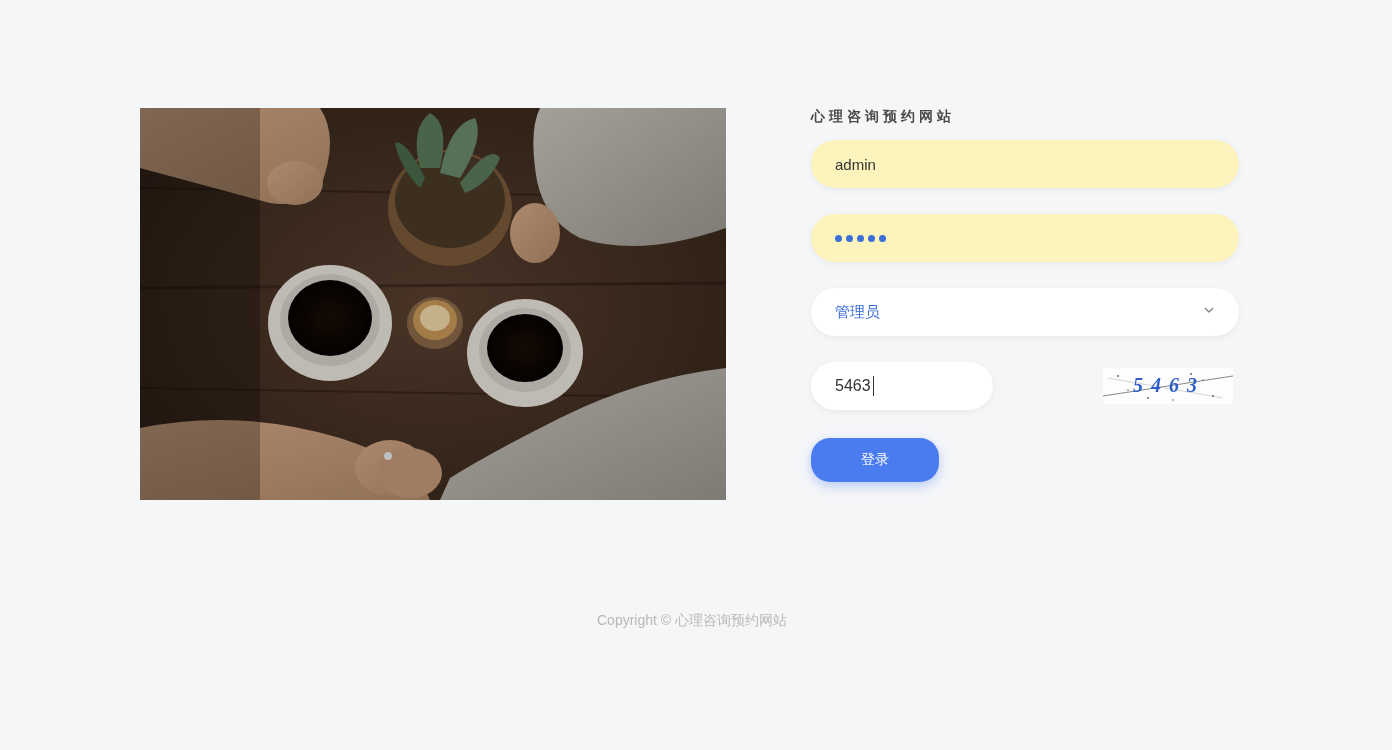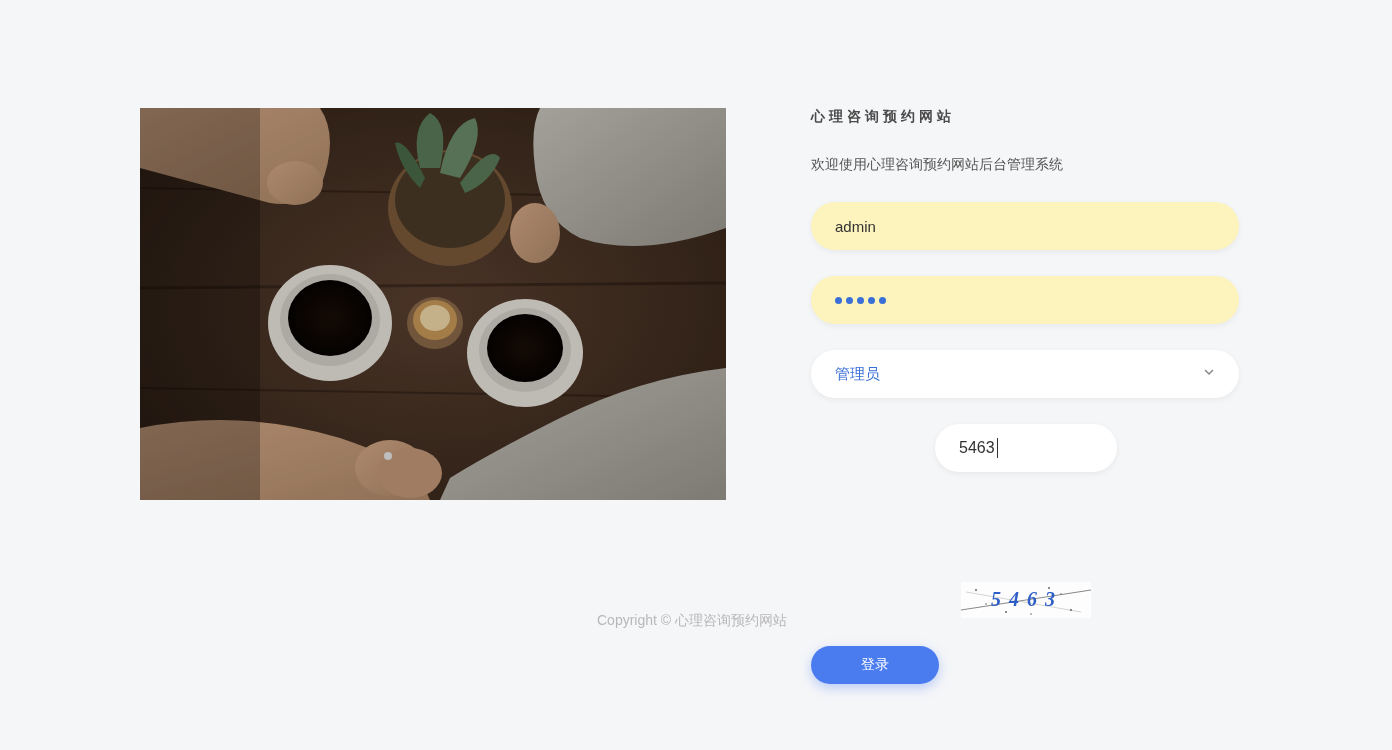--- a/index.html
+++ b/index.html
@@ -33,21 +33,21 @@
     }
     .form-panel {
       padding-top: 0;
       width: 430px;
     }
     .title {
       font-size: 14px;
       font-weight: 700;
       color: #4a4a4a;
       letter-spacing: 4px;
-      margin-bottom: 30px;
+      margin-bottom: 14px;
     }
     .subtitle {
       font-size: 14px;
       color: #555;
       margin-bottom: 28px;
     }
     .field {
       margin-bottom: 26px;
     }
     .input-pill {
@@ -98,21 +98,20 @@
     }
     .chevron {
       color: #888;
       font-size: 14px;
     }
     .captcha-row {
       display: flex;
       align-items: center;
       gap: 110px;
       margin-bottom: 28px;
-      flex-direction: column;
     }
     .captcha-input {
       width: 182px;
       height: 48px;
       border-radius: 24px;
       border: none;
       background: #fff;
       padding: 0 24px;
       font-size: 16px;
       font-weight: 500;
@@ -133,21 +132,21 @@
     .captcha-text {
       font-family: Georgia, serif;
       font-size: 20px;
       font-weight: 700;
       fill: #2d5dc7;
       letter-spacing: 8px;
       font-style: italic;
     }
     .login-btn {
       width: 128px;
-      height: 38px;
+      height: 44px;
       border-radius: 19px;
       background: #4a7cf0;
       color: #fff;
       border: none;
       font-size: 14px;
       cursor: pointer;
       box-shadow: 0 4px 12px rgba(74,124,240,0.35);
     }
     .footer {
       position: absolute;
@@ -232,21 +231,20 @@
 
       <circle cx="248" cy="348" r="4" fill="#e8e8e8"></circle>
 
       <rect x="0" y="0" width="586" height="392" fill="#000" opacity="0.18"></rect>
       <rect x="0" y="0" width="120" height="392" fill="#000" opacity="0.25"></rect>
     </svg>
   </div>
 
   <div class="form-panel">
     <h1 class="title">心理咨询预约网站</h1>
-    <p class="subtitle">欢迎使用心理咨询预约网站后台管理系统</p>
 
     <div class="field">
       <input type="text" class="input-pill input-autofill" value="admin" placeholder="用户名" style="">
     </div>
 
     <div class="field">
       <div class="password-dots">
         <span class="dot"></span>
         <span class="dot"></span>
         <span class="dot"></span>

